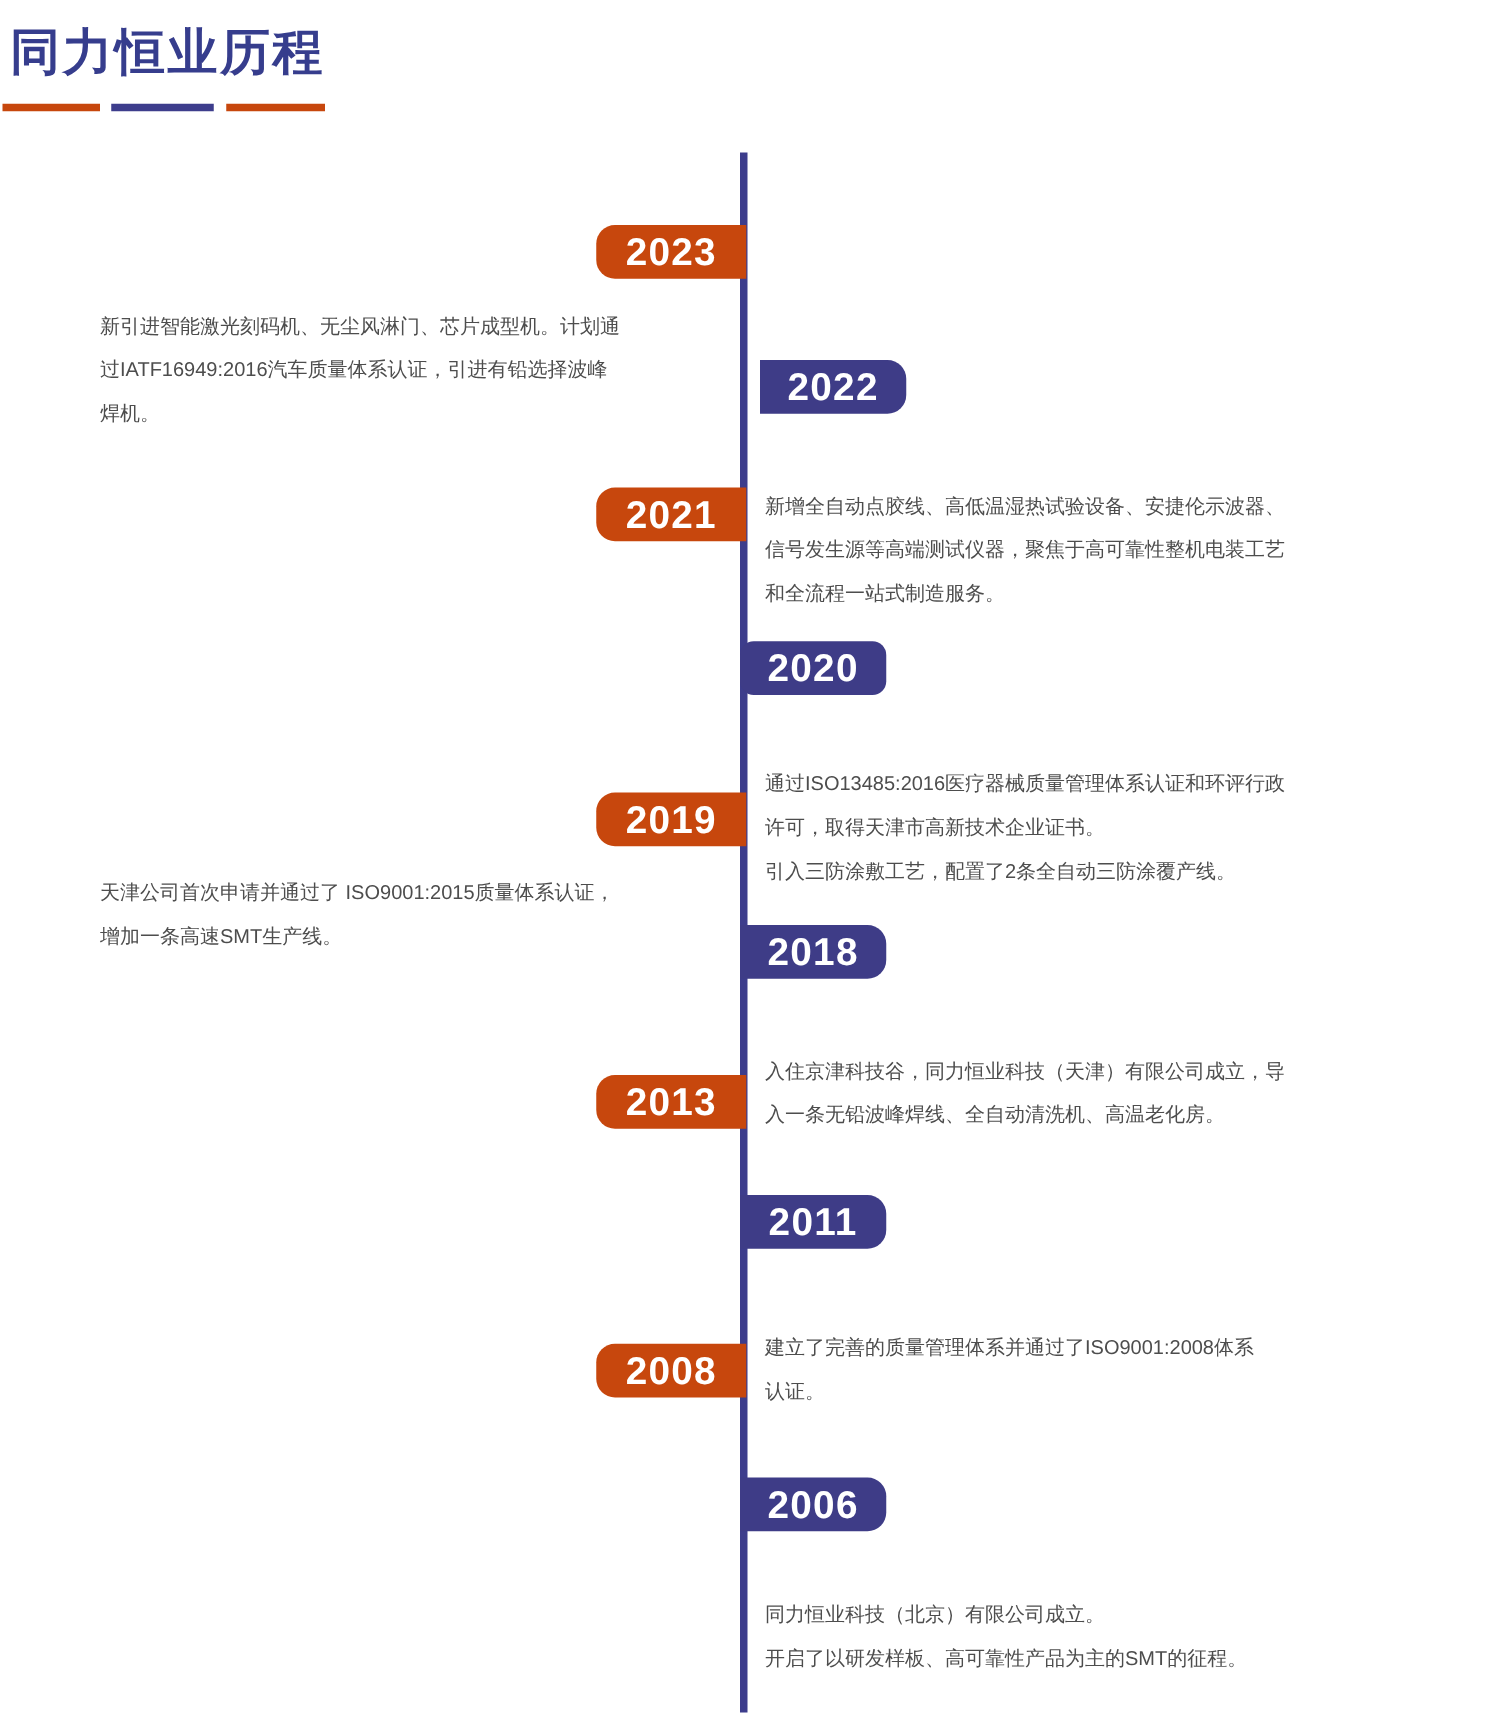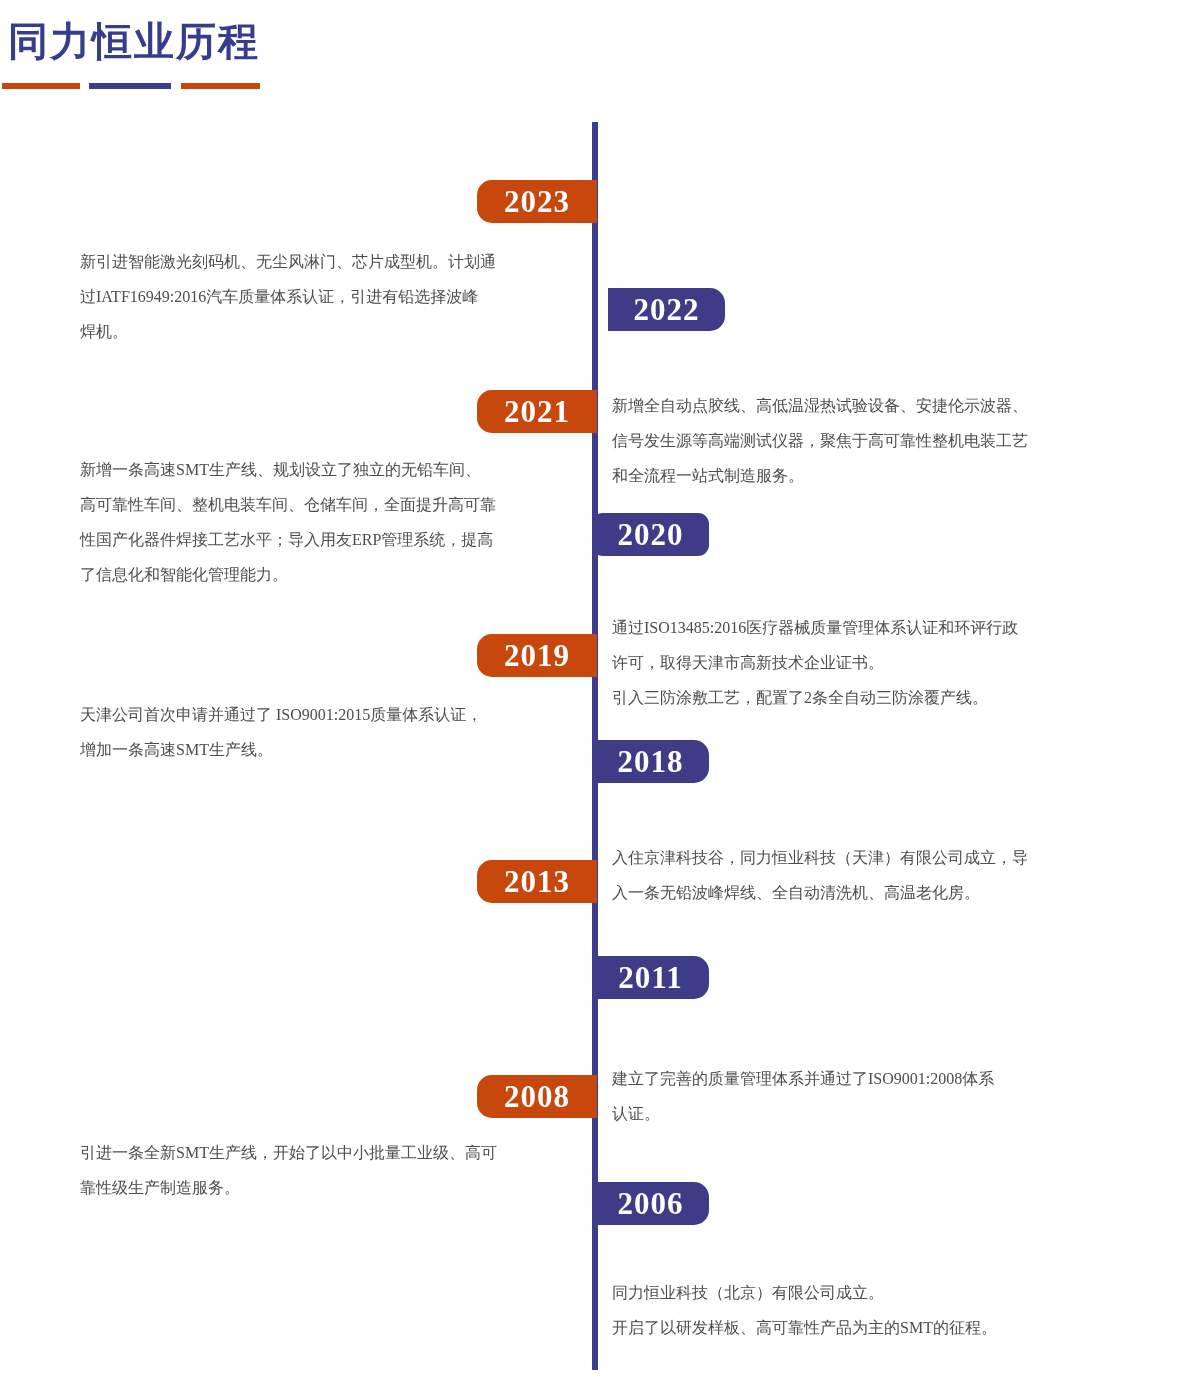--- a/index.html
+++ b/index.html
@@ -1,17 +1,17 @@
 <!DOCTYPE html>
 <html lang="zh"><head>
 <meta charset="utf-8">
 <style>
   html,body{margin:0;padding:0;background:#ffffff;}
   body{font-family:"Liberation Sans","DejaVu Sans",sans-serif;}
-  #stage{position:relative;width:1200px;height:1380px;background:#ffffff;overflow:hidden;font-family:Liberation Serif, serif;}
+  #stage{position:relative;width:1200px;height:1380px;background:#ffffff;overflow:hidden;}
 
   .page-title{
     position:absolute;left:8px;top:20px;
     font-size:40px;font-weight:bold;color:#363d8d;
     letter-spacing:2px;line-height:1.1;
   }
   .underline-seg{position:absolute;top:83px;height:6px;}
   .seg-orange{background:#c7470d;}
   .seg-blue{background:#3d3d8c;}
 
@@ -62,24 +62,20 @@
   <div class="milestone-text text-left" style="top:244px;">新引进智能激光刻码机、无尘风淋门、芯片成型机。计划通
 过IATF16949:2016汽车质量体系认证，引进有铅选择波峰
 焊机。</div>
 
   <div class="year-badge badge-right" style="top:288px;margin-left:16px;">2022</div>
   <div class="milestone-text text-right" style="top:352px;">新增全自动点胶线、高低温湿热试验设备、安捷伦示波器、
 信号发生源等高端测试仪器，聚焦于高可靠性整机电装工艺
 和全流程一站式制造服务。</div>
 
   <div class="year-badge badge-left" style="top:390px;">2021</div>
-  <div class="milestone-text text-left" style="top:452px;">新增一条高速SMT生产线、规划设立了独立的无铅车间、
-高可靠性车间、整机电装车间、仓储车间，全面提升高可靠
-性国产化器件焊接工艺水平；导入用友ERP管理系统，提高
-了信息化和智能化管理能力。</div>
 
   <div class="year-badge badge-right" style="top:513px;border-radius:11px;">2020</div>
   <div class="milestone-text text-right" style="top:574px;">通过ISO13485:2016医疗器械质量管理体系认证和环评行政
 许可，取得天津市高新技术企业证书。
 引入三防涂敷工艺，配置了2条全自动三防涂覆产线。</div>
 
   <div class="year-badge badge-left" style="top:634px;">2019</div>
   <div class="milestone-text text-left" style="top:697px;">天津公司首次申请并通过了 ISO9001:2015质量体系认证，
 增加一条高速SMT生产线。</div>
 
@@ -87,20 +83,18 @@
   <div class="milestone-text text-right" style="top:804px;">入住京津科技谷，同力恒业科技（天津）有限公司成立，导
 入一条无铅波峰焊线、全自动清洗机、高温老化房。</div>
 
   <div class="year-badge badge-left" style="top:860px;">2013</div>
 
   <div class="year-badge badge-right" style="top:956px;">2011</div>
   <div class="milestone-text text-right" style="top:1025px;">建立了完善的质量管理体系并通过了ISO9001:2008体系
 认证。</div>
 
   <div class="year-badge badge-left" style="top:1075px;">2008</div>
-  <div class="milestone-text text-left" style="top:1135px;">引进一条全新SMT生产线，开始了以中小批量工业级、高可
-靠性级生产制造服务。</div>
 
   <div class="year-badge badge-right" style="top:1182px;">2006</div>
   <div class="milestone-text text-right" style="top:1239px;">同力恒业科技（北京）有限公司成立。
 开启了以研发样板、高可靠性产品为主的SMT的征程。</div>
 
 </div>
 
 </body></html>

